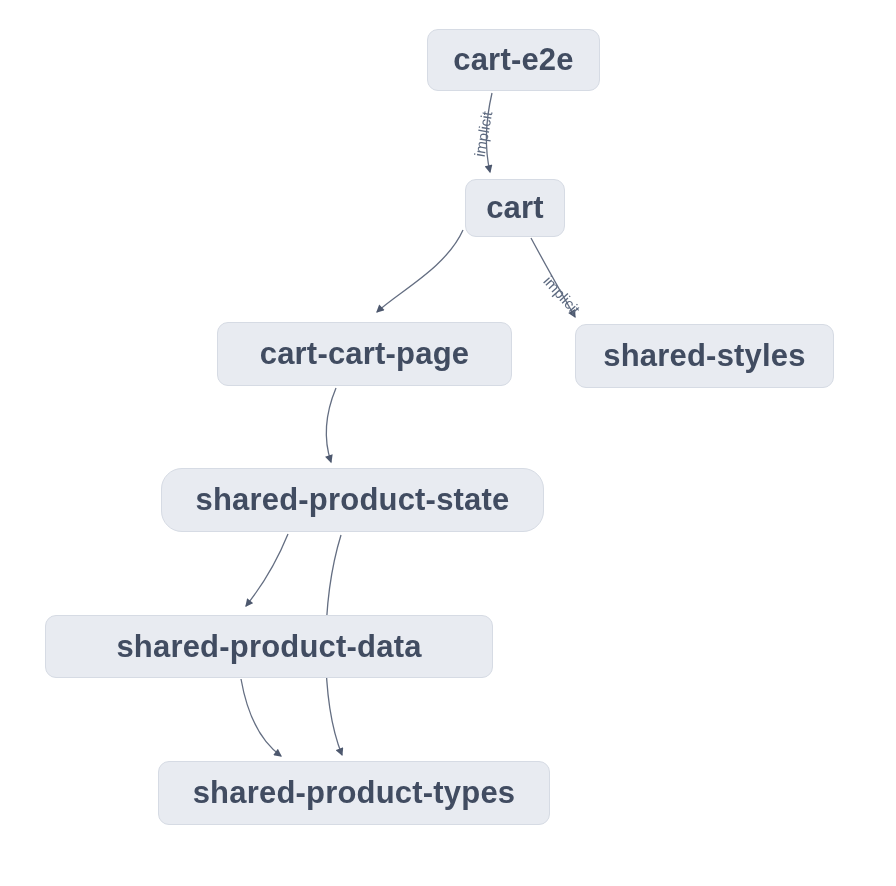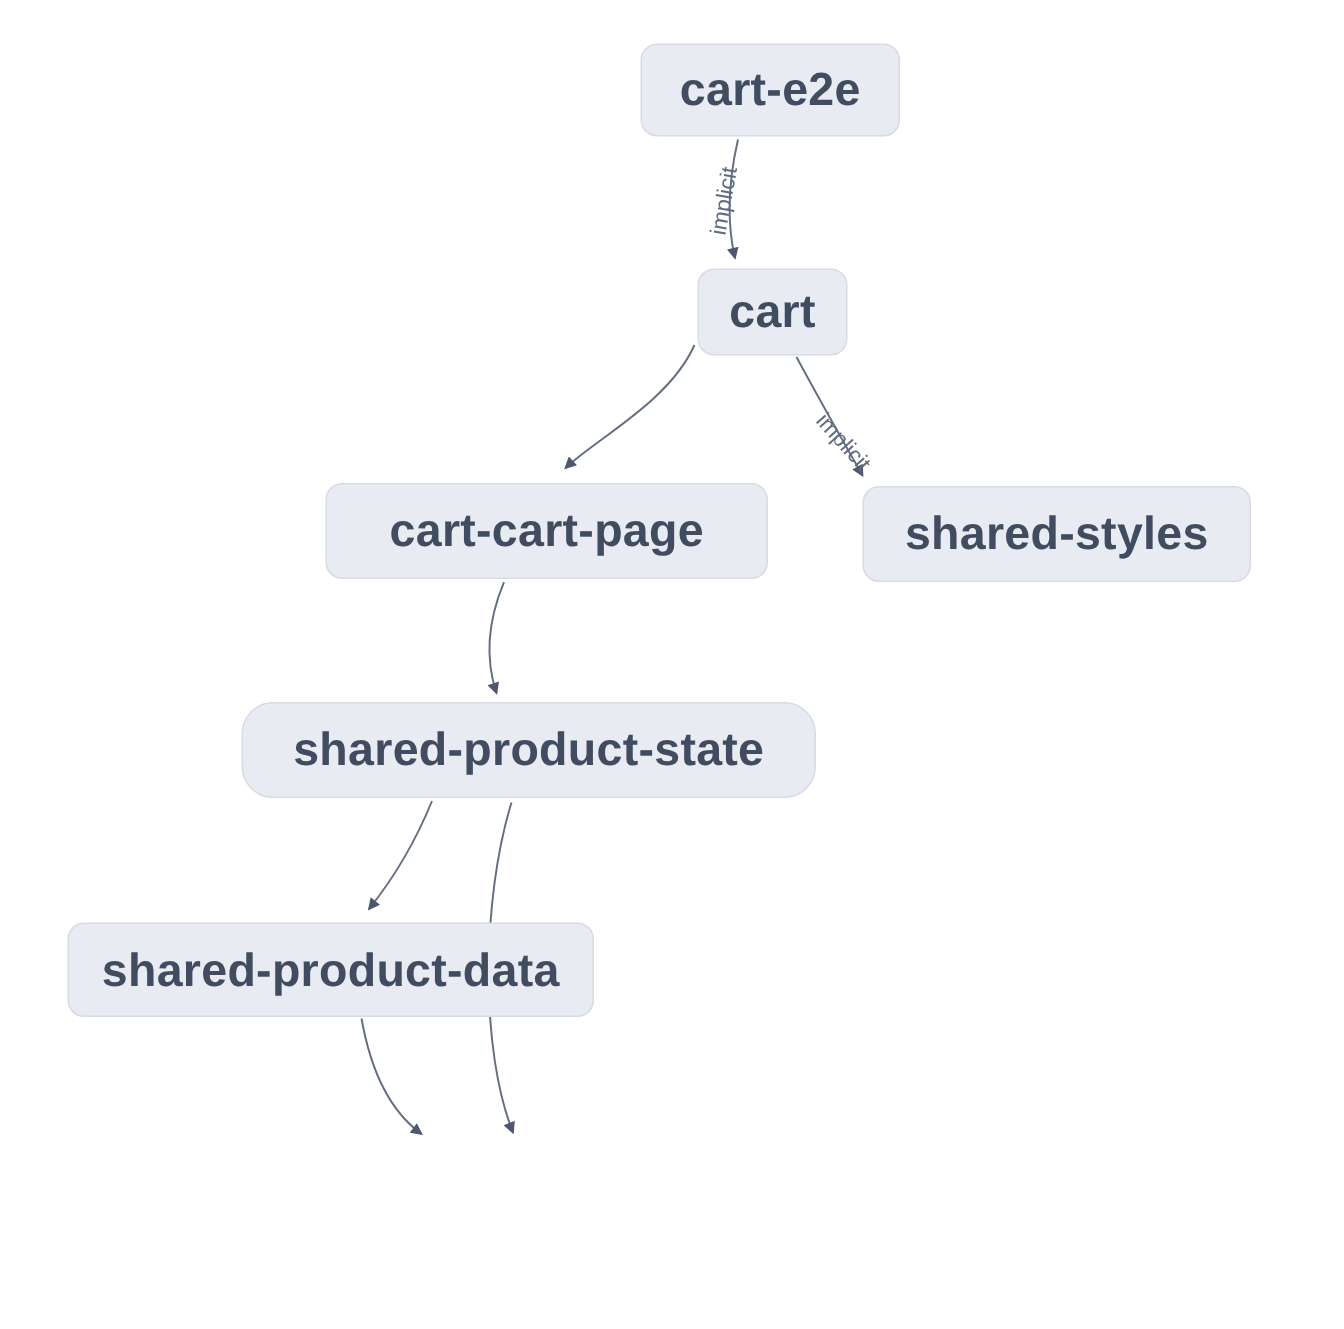--- a/index.html
+++ b/index.html
@@ -58,21 +58,21 @@
     white-space: nowrap;
   }
   .edge-label.rot-up    { left: 483px; top: 134px; transform: translate(-50%,-50%) rotate(-80deg); }
   .edge-label.rot-down  { left: 562px; top: 295px; transform: translate(-50%,-50%) rotate(48deg); }
   
   .n-cart-e2e             { left: 427px; top:  29px; width: 173px; height: 62px; }
   .n-cart                 { left: 465px; top: 179px; width: 100px; height: 58px; }
   .n-cart-cart-page       { left: 217px; top: 322px; width: 295px; height: 64px; }
   .n-shared-styles        { left: 543px; top: 324px; width: 259px; height: 64px; margin-left: 32px; }
   .n-shared-product-state { left: 161px; top: 468px; width: 383px; height: 64px; border-radius: 21px; }
-  .n-shared-product-data  { left:  45px; top: 615px; width: 351px; height: 63px; }
+  .n-shared-product-data  { left:  45px; top: 615px; width: 448px; height: 63px; }
   .n-shared-product-types { left: 158px; top: 761px; width: 392px; height: 64px; }
 </style>
 </head>
 <body>
 
 <div class="canvas">
 
   <svg class="edges" viewBox="0 0 896 886">
     <defs>
       <marker id="arrow" viewBox="0 0 10 10" refX="8.5" refY="5" markerWidth="9" markerHeight="8" markerUnits="userSpaceOnUse" orient="auto">
@@ -99,17 +99,20 @@
   </div>
   <div class="node n-shared-styles">
     <span>shared-styles</span>
   </div>
   <div class="node n-shared-product-state">
     <span>shared-product-state</span>
   </div>
   <div class="node n-shared-product-data">
     <span>shared-product-data</span>
   </div>
+  <div class="node n-shared-product-types">
+    <span>shared-product-types</span>
+  </div>
 
   <span class="edge-label rot-up">implicit</span>
   <span class="edge-label rot-down">implicit</span>
 
 </div>
 
 </body></html>

